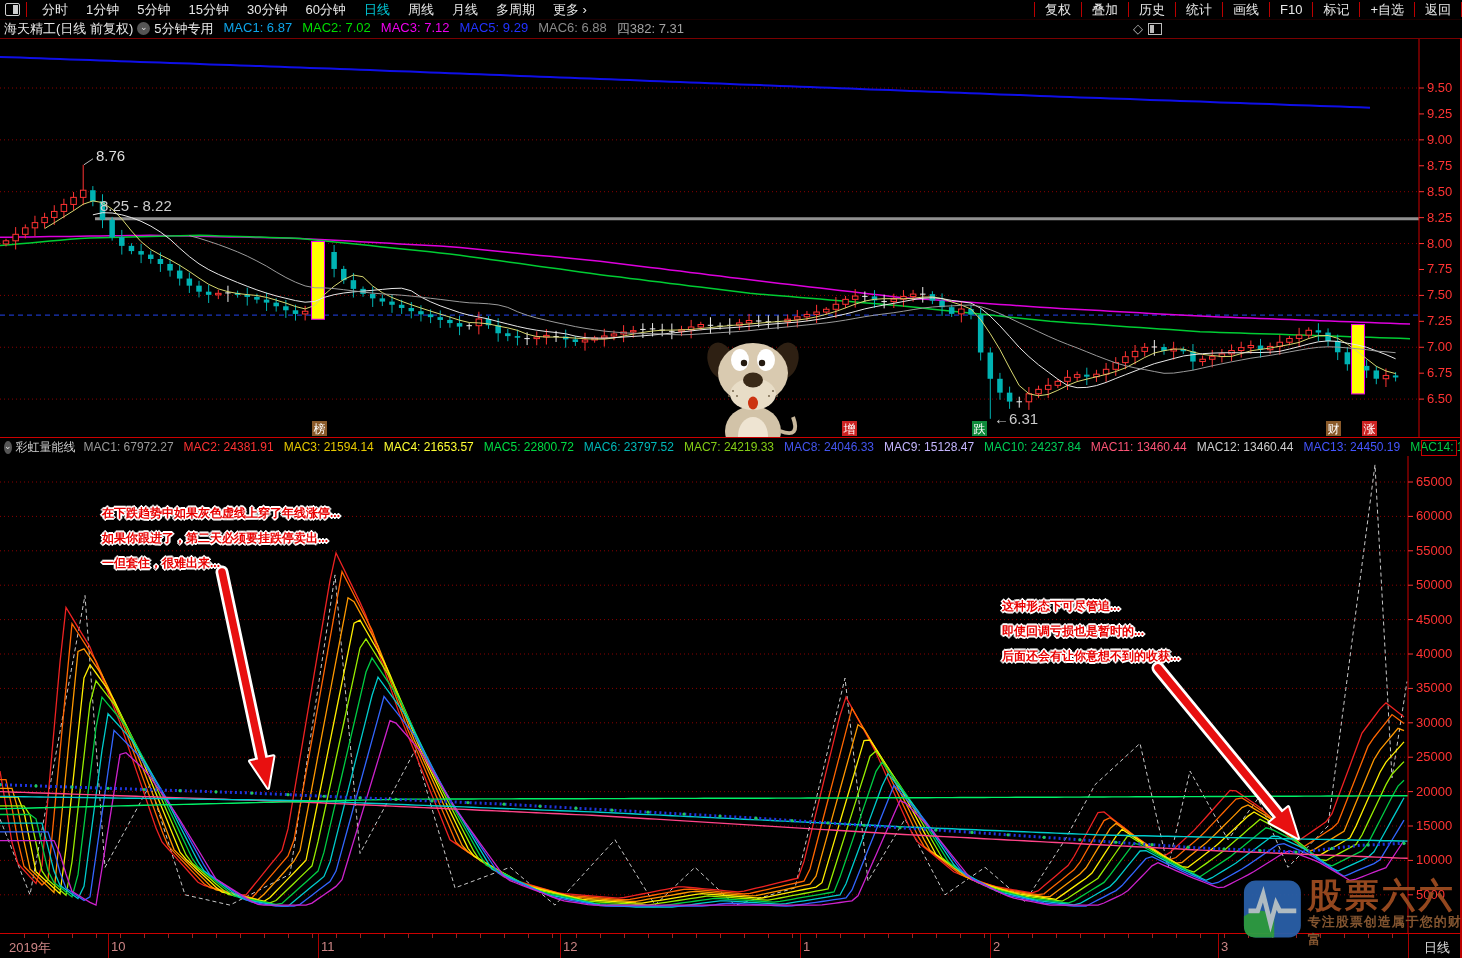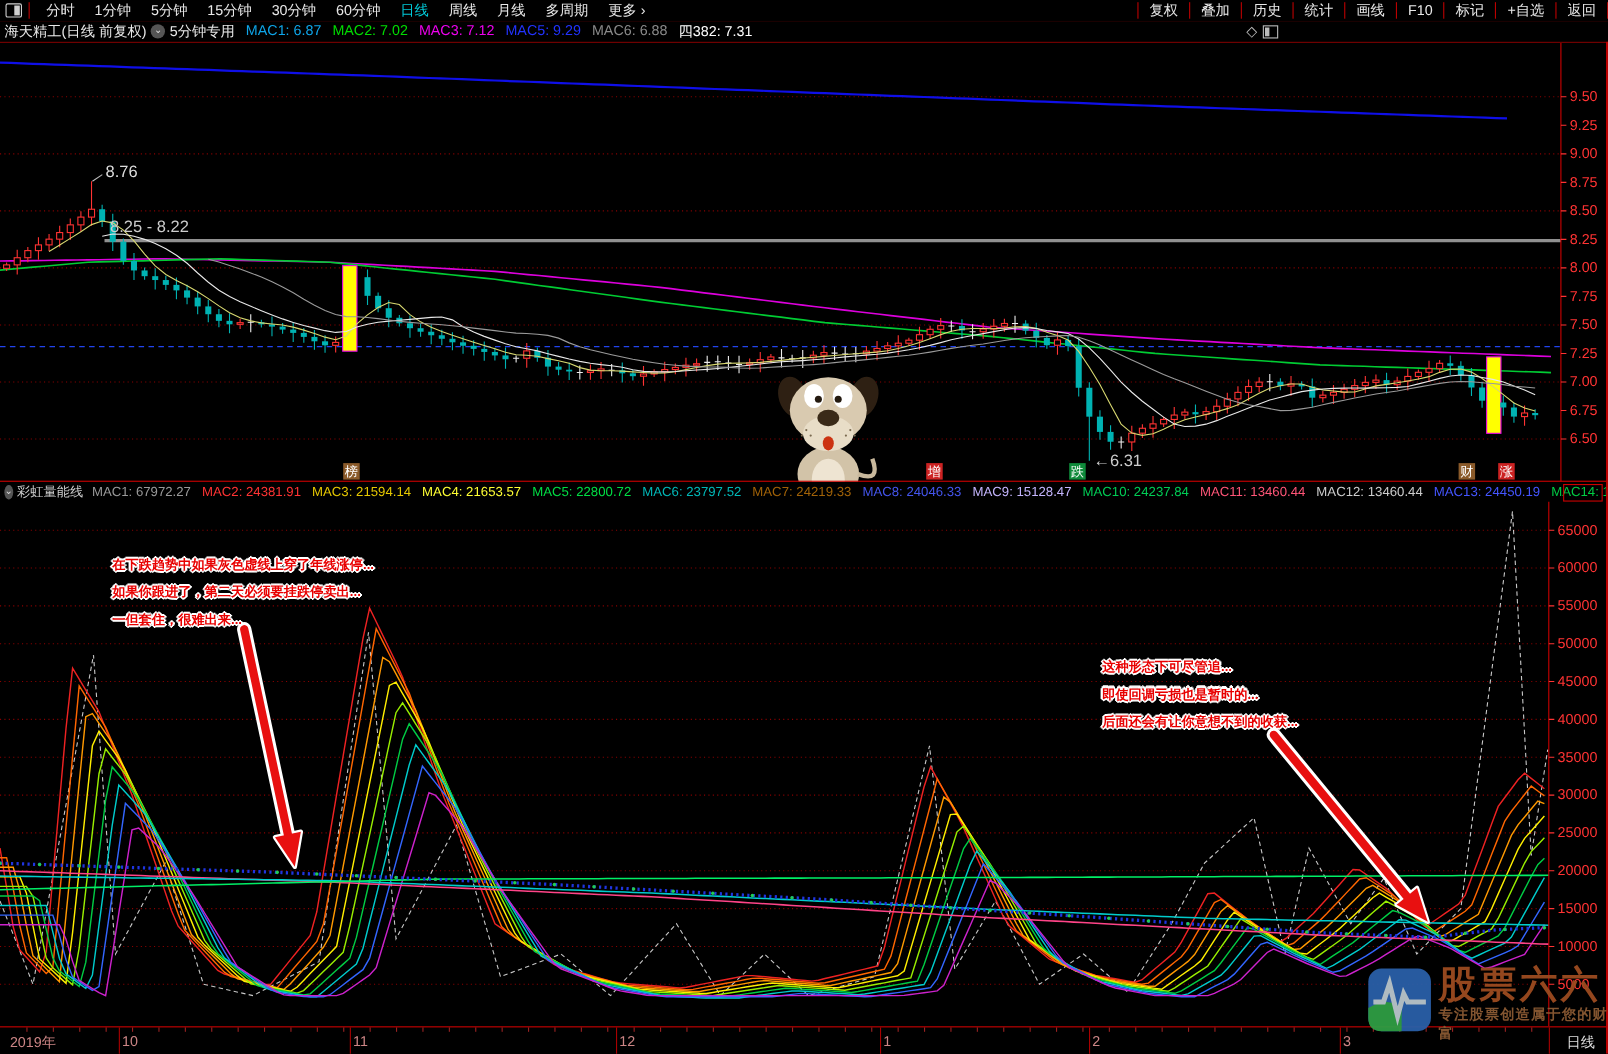--- a/index.html
+++ b/index.html
@@ -96,21 +96,21 @@
     <span id="title">海天精工(日线 前复权)</span>
     <span class="circle-icon">⌄</span>
     <span id="preset">5分钟专用</span>
     <span style="width:10px"></span>
     <span id="top-indicators">
         <span class="ind" style="color: #0ea5e9;">MAC1: 6.87</span>
         <span class="ind" style="color: rgb(0, 221, 0);">MAC2: 7.02</span>
         <span class="ind" style="color: rgb(238, 0, 238);">MAC3: 7.12</span>
         <span class="ind" style="color: rgb(34, 51, 255);">MAC5: 9.29</span>
         <span class="ind" style="color: rgb(138, 138, 138);">MAC6: 6.88</span>
-        <span class="ind" style="color: #ffffff;">四382: 7.31</span>
+        <span class="ind" style="color: #a3a3a3;">四382: 7.31</span>
       </span>
     <span id="corner-icons">
       <span>◇</span>
       <span class="wicon2"></span>
     </span>
   </div>
 
   <svg id="topsvg" width="1462" height="399" viewBox="0 0 1462 399">
 
   <line x1="0" y1="360.1" x2="1419" y2="360.1" stroke="#8a0000" stroke-width="1" stroke-dasharray="1,3"></line>
@@ -481,21 +481,21 @@
   <div id="header-bottom">
     <span class="circle-icon">⌄</span>
     <span id="bname">彩虹量能线</span>
     <span id="bot-indicators">
         <span class="ind" style="color: rgb(153, 153, 153);">MAC1: 67972.27</span>
         <span class="ind" style="color: rgb(255, 51, 51);">MAC2: 24381.91</span>
         <span class="ind" style="color: rgb(230, 200, 0);">MAC3: 21594.14</span>
         <span class="ind" style="color: rgb(255, 255, 51);">MAC4: 21653.57</span>
         <span class="ind" style="color: rgb(0, 221, 68);">MAC5: 22800.72</span>
         <span class="ind" style="color: rgb(0, 184, 184);">MAC6: 23797.52</span>
-        <span class="ind" style="color: #a16207;">MAC7: 24219.33</span>
+        <span class="ind" style="color: #84cc16;">MAC7: 24219.33</span>
         <span class="ind" style="color: rgb(68, 85, 238);">MAC8: 24046.33</span>
         <span class="ind" style="color: #c4b5fd;">MAC9: 15128.47</span>
         <span class="ind" style="color: rgb(0, 204, 85);">MAC10: 24237.84</span>
         <span class="ind" style="color: rgb(255, 85, 119);">MAC11: 13460.44</span>
         <span class="ind" style="color: rgb(204, 204, 204);">MAC12: 13460.44</span>
         <span class="ind" style="color: rgb(68, 85, 255);">MAC13: 24450.19</span>
         <span class="ind" style="color: rgb(0, 204, 68);">MAC14: 133</span>
       </span>
   </div>
   <div id="corner-box"></div>

